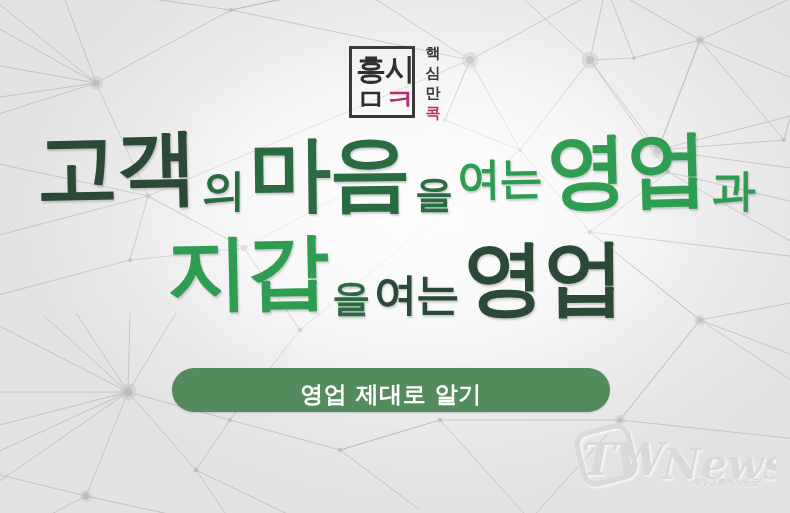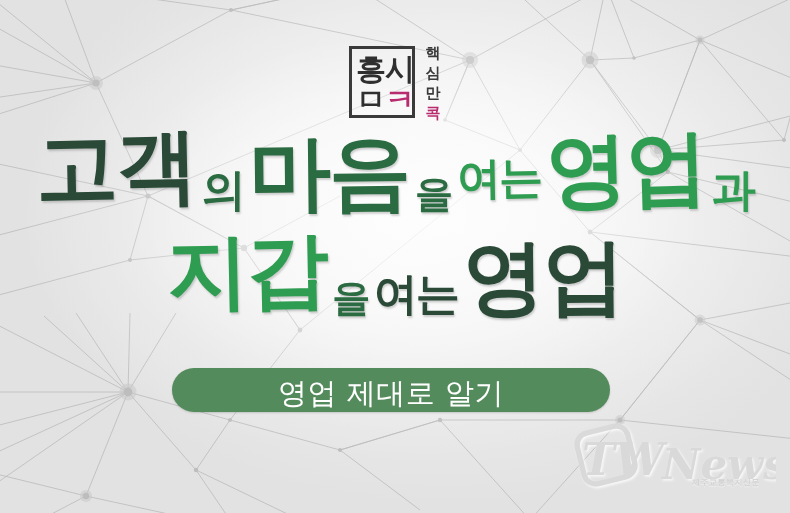--- a/index.html
+++ b/index.html
@@ -151,22 +151,22 @@
     background: #548b5c;
     box-shadow: 0 1px 2px rgba(90,90,90,0.25);
     display: flex;
     align-items: center;
     justify-content: center;
     cursor: pointer;
   }
   #cta-label {
     color: #ffffff;
     font-family: "DejaVu Sans", sans-serif;
-    font-size: 29px;
-    font-weight: 400;
+    font-size: 23px;
+    font-weight: 700;
     letter-spacing: 0.5px;
     margin-top: 8px;
   }
 
   
   #watermark {
     position: absolute;
     right: 14px;
     bottom: 10px;
     width: 212px;

